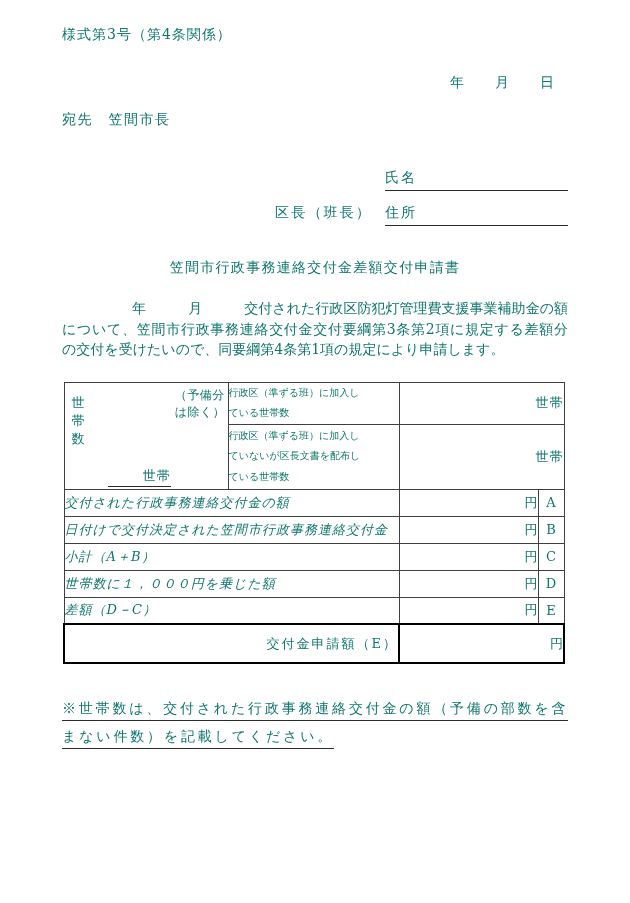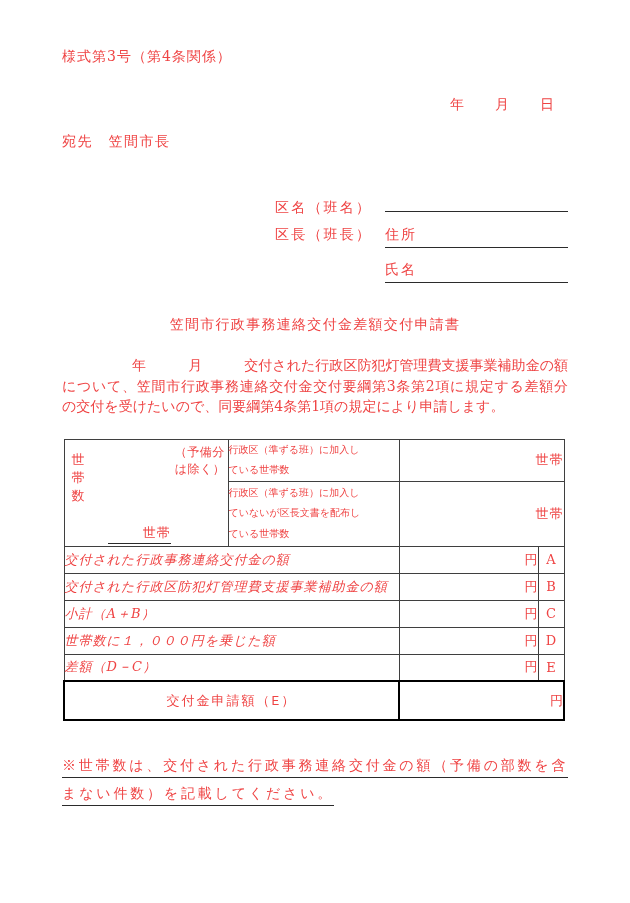--- a/index.html
+++ b/index.html
@@ -2,23 +2,23 @@
 <html lang="ja"><head>
 <meta charset="utf-8">
 <style>
   html, body { margin: 0; padding: 0; background: #ffffff; }
   .page {
     position: relative;
     width: 630px;
     height: 903px;
     background: #ffffff;
     box-sizing: border-box;
-    padding: 48px 62px 0 62px;
+    padding: 26px 62px 0 62px;
     font-family: "DejaVu Serif", "Liberation Serif", serif;
-    color: #ef4444;
+    color: #0f766e;
     font-size: 14px;
     overflow: hidden;
   }
 
   .form-number { letter-spacing: 1px; }
 
   .date-line {
     margin-top: 30px;
     text-align: right;
     padding-right: 13px;
@@ -97,21 +97,21 @@
 
   .label-cell { text-align: left; letter-spacing: 1px; font-style: italic; }
   .yen-cell { text-align: right; padding-right: 8px; }
   .code-cell { text-align: center; }
 
   tr.row-h1 { height: 40px; }
   tr.row-h2 { height: 65px; }
   tr.row-amt { height: 27px; }
 
   tr.total-row td { border: 2px solid #000000; height: 37px; }
-  .total-label { text-align: center; font-size: 14px; letter-spacing: 2px; font-family: Liberation Mono, monospace; }
+  .total-label { text-align: right; font-size: 14px; letter-spacing: 2px; }
   .total-yen { text-align: right; padding-right: 8px; font-size: 13.5px; }
 
   .footnote { margin-top: 36px; }
   .fn-line { display: block; margin-bottom: 7px; }
   .fn-underline {
     display: inline-block;
     border-bottom: 1px solid #2b2b2b;
     padding-bottom: 2px;
     letter-spacing: 2.8px;
     white-space: nowrap;
@@ -123,30 +123,26 @@
 <div class="page">
 
   <div class="form-number">様式第3号（第4条関係）</div>
 
   <div class="date-line">年　　月　　日</div>
 
   <div class="addressee">宛先　笠間市長</div>
 
   <div class="applicant">
     <div class="applicant-row">
-      <span class="applicant-label">区名（班名）</span>
-      <span class="u-field"></span>
+      <span class="applicant-spacer"></span>
+      <span class="u-field"><span>氏名</span></span>
     </div>
     <div class="applicant-row">
       <span class="applicant-label">区長（班長）</span>
       <span class="u-field"><span>住所</span></span>
-    </div>
-    <div class="applicant-row">
-      <span class="applicant-spacer"></span>
-      <span class="u-field"><span>氏名</span></span>
     </div>
   </div>
 
   <div class="doc-title">笠間市行政事務連絡交付金差額交付申請書</div>
 
   <div class="paragraph">
     <div class="para-line">　　　　　年　　　月　　　交付された行政区防犯灯管理費支援事業補助金の額</div>
     <div class="para-line">について、笠間市行政事務連絡交付金交付要綱第3条第2項に規定する差額分</div>
     <div class="para-line last">の交付を受けたいので、同要綱第4条第1項の規定により申請します。</div>
   </div>
@@ -181,21 +177,21 @@
         </td>
         <td class="unit-cell" colspan="2"><span>世帯</span></td>
       </tr>
 
       <tr class="row-amt">
         <td class="label-cell" colspan="2">交付された行政事務連絡交付金の額</td>
         <td class="yen-cell">円</td>
         <td class="code-cell">A</td>
       </tr>
       <tr class="row-amt">
-        <td class="label-cell" colspan="2">交付された行政区防犯灯管理費支援事業補助金の額</td>
+        <td class="label-cell" colspan="2">日付けで交付決定された笠間市行政事務連絡交付金</td>
         <td class="yen-cell">円</td>
         <td class="code-cell">B</td>
       </tr>
       <tr class="row-amt">
         <td class="label-cell" colspan="2">小計（A＋B）</td>
         <td class="yen-cell">円</td>
         <td class="code-cell">C</td>
       </tr>
       <tr class="row-amt">
         <td class="label-cell" colspan="2">世帯数に１，０００円を乗じた額</td>

